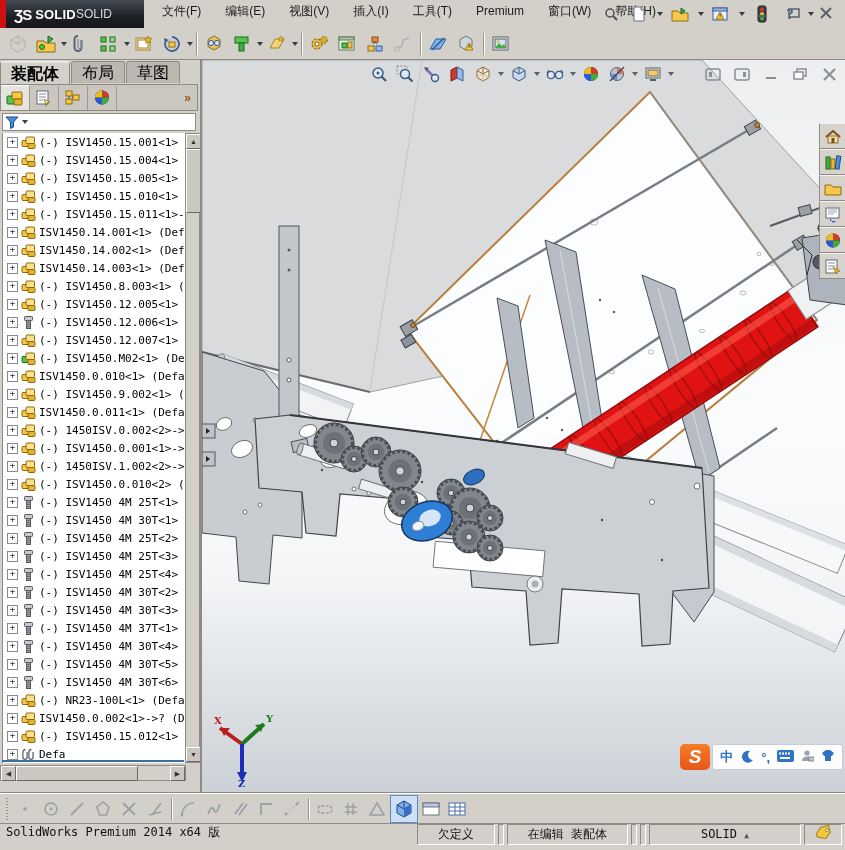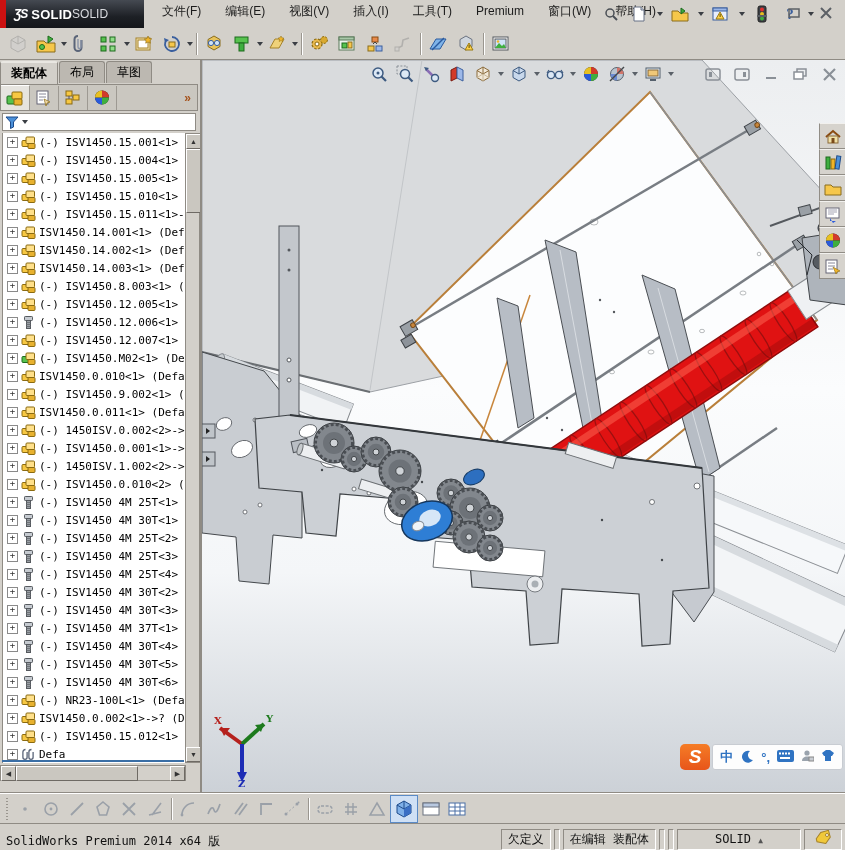--- a/index.html
+++ b/index.html
@@ -2,38 +2,38 @@
 <html><head>
 <meta charset="utf-8">
 <style>
   html,body{margin:0;padding:0;width:845px;height:850px;overflow:hidden;
     font-family:"Liberation Sans",sans-serif;background:#d3d0ca;user-select:none}
   
   #titlebar{position:absolute;left:0;top:0;width:845px;height:28px;background:#d3d0ca;border-bottom:1px solid #9a968f}
   #redstripe{position:absolute;left:0;top:0;width:6px;height:28px;background:#cc1111}
   #logoblock{position:absolute;left:6px;top:0;width:138px;height:28px;
     background:linear-gradient(#454a52,#1d2025 60%,#14161a);color:#fff;display:flex;align-items:center;padding-left:8px;box-sizing:border-box}
-  #logoblock .lg1{font-style:italic;font-weight:bold;font-size:12px;letter-spacing:-1px;margin-right:4px}
+  #logoblock .lg1{font-weight:bold;font-size:15px;letter-spacing:-1px;margin-right:4px}
   #logoblock .lg2{font-weight:bold;font-size:13px;letter-spacing:.2px}
   #logoblock .lg3{font-weight:normal;font-size:12px;color:#d8dade}
   #menus{position:absolute;left:150px;top:0;height:28px;display:flex;}
   .menu{padding:0 12px;font-size:12px;color:#1c1c1c;height:22px;line-height:22px;cursor:default}
   #qat{position:absolute;left:600px;top:2px;height:24px;display:flex;align-items:center;gap:6px}
   .qi{width:22px;height:22px;display:flex;align-items:center;justify-content:center}
   .caret{width:0;height:0;border-left:3.5px solid transparent;border-right:3.5px solid transparent;border-top:4px solid #3a3e44;margin-left:1px}
   #winbtns{position:absolute;right:8px;top:4px;display:flex;gap:10px}
   .wb{width:22px;height:18px;display:flex;align-items:center;justify-content:center;color:#5c6066;font-size:13px}
   
   #toolbar{position:absolute;left:0;top:28px;width:845px;height:32px;background:#d3d0ca;border-bottom:1px solid #8f8b84;display:flex;align-items:center;padding-left:4px;box-sizing:border-box}
   .ti{width:26px;height:26px;display:flex;align-items:center;justify-content:center;border:1px solid transparent}
   .tsep{width:1px;height:22px;background:#9a968f;margin:0 3px;box-shadow:1px 0 0 #fff}
   
   #panel{position:absolute;left:0;top:60px;width:200px;height:733px;background:#d3d0ca}
   #ptabs{position:absolute;left:0;top:1px;height:22px;display:flex}
-  .ptab{height:21px;line-height:21px;padding:0 10px;font-size:12px;border:1px solid #8f8b84;border-bottom:none;background:#bcb8b1;margin-right:1px;border-radius:3px 3px 0 0}
+  .ptab{height:21px;line-height:21px;padding:0 10px;font-size:16px;border:1px solid #8f8b84;border-bottom:none;background:#bcb8b1;margin-right:1px;border-radius:3px 3px 0 0}
   .ptab.active{background:#d3d0ca;font-weight:bold;position:relative;z-index:2;border-top:2px solid #e9e7e2}
   #fmtabs{position:absolute;left:0;top:24px;width:198px;height:27px;border:1px solid #8f8b84;background:#cac7c0;display:flex;align-items:center;box-sizing:border-box}
   .fmtab{width:28px;height:24px;display:flex;align-items:center;justify-content:center;border-right:1px solid #9d9992}
   .fmtab.active{background:#e6e4df;border-top:1px solid #fff}
   #fmchev{margin-left:auto;margin-right:6px;color:#a5531c;font-weight:bold;font-size:12px}
   #filterrow{position:absolute;left:2px;top:53px;width:194px;height:18px;background:#fff;border:1px solid #8f8b84;display:flex;align-items:center;padding-left:2px;box-sizing:border-box}
   
   #tree{position:absolute;left:2px;top:73px;width:182px;height:630px;background:#fff;border-left:1px solid #8f8b84;overflow:hidden}
   .trow{height:18px;display:flex;align-items:center;white-space:nowrap}
   .plus{width:9px;height:9px;border:1px solid #848franchise;border:1px solid #8a8a8a;background:#fff;font-size:9px;line-height:7px;text-align:center;color:#333;margin:0 3px 0 4px;flex:none;font-family:"DejaVu Sans Mono",monospace}
@@ -59,22 +59,22 @@
   #triad{position:absolute;left:8px;top:652px;z-index:4}
   #sogou{position:absolute;right:2px;top:684px;height:26px;display:flex;align-items:center;z-index:6}
   #sgS{width:30px;height:26px;background:linear-gradient(#f57c26,#e8551a);border-radius:5px;color:#fff;font-weight:bold;font-size:19px;font-style:italic;display:flex;align-items:center;justify-content:center;margin-right:2px}
   #sgbar{height:24px;background:#fdfdfd;border:1px solid #c8ccd2;border-radius:3px;display:flex;align-items:center;gap:7px;padding:0 7px;color:#2f73c2;font-size:13px}
   
   #sketchbar{position:absolute;left:0;top:793px;width:845px;height:30px;background:#d3d0ca;border-top:1px solid #fff;box-shadow:0 -1px 0 #8f8b84;display:flex;align-items:center;padding-left:2px;box-sizing:border-box}
   #grip{width:6px;height:22px;margin:0 4px;background:repeating-linear-gradient(#9a968f 0 1px,transparent 1px 3px);width:2px}
   .si{width:26px;height:26px;display:flex;align-items:center;justify-content:center}
   .si.active{background:#cfe0f5;border:1px solid #5a8ac6}
   
-  #statusbar{position:absolute;left:0;top:823px;width:845px;height:27px;background:#d3d0ca;border-top:1px solid #8f8b84;display:flex;align-items:flex-end;font-family:"DejaVu Sans Mono",monospace;font-size:12px;color:#111;box-sizing:border-box;padding:0 3px}
-  .seg{border:1px solid #8f8b84;border-bottom-color:#fff;border-right-color:#fff;height:19px;line-height:19px;padding:0 6px;margin-left:3px;background:#d3d0ca;white-space:nowrap}
+  #statusbar{position:absolute;left:0;top:823px;width:845px;height:27px;background:#d3d0ca;border-top:1px solid #8f8b84;display:flex;align-items:flex-start;font-family:"DejaVu Sans Mono",monospace;font-size:12px;color:#111;box-sizing:border-box;padding:0 3px}
+  .seg{border:1px solid #8f8b84;border-bottom-color:#fff;border-right-color:#fff;height:19px;line-height:19px;padding:0 20px;margin-left:3px;background:#d3d0ca;white-space:nowrap}
   #sbleft{flex:1 1 auto;padding-left:3px}
 </style>
 </head>
 <body>
 
 <div id="titlebar">
   <div id="redstripe"></div>
   <div id="logoblock">
     <span class="lg1">ƷS</span>
     <span class="lg2">SOLID</span>

